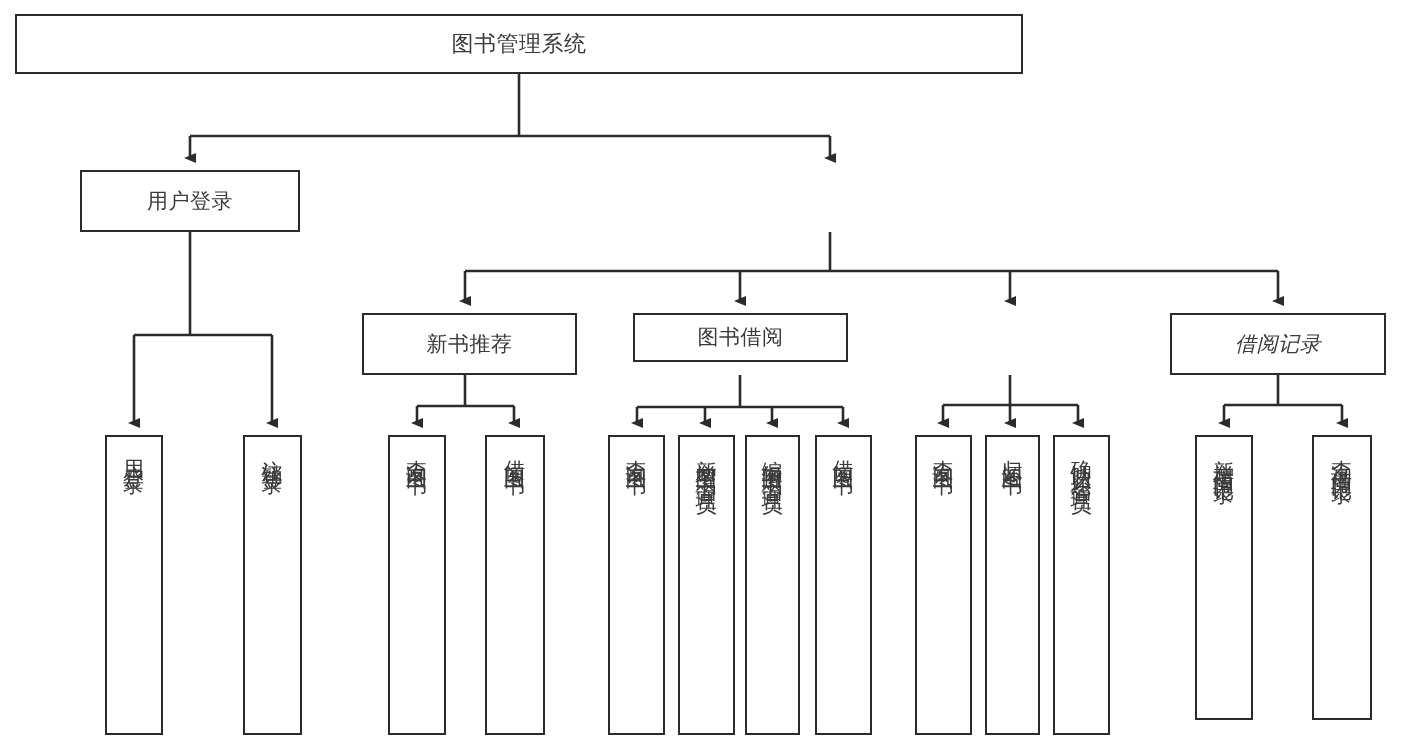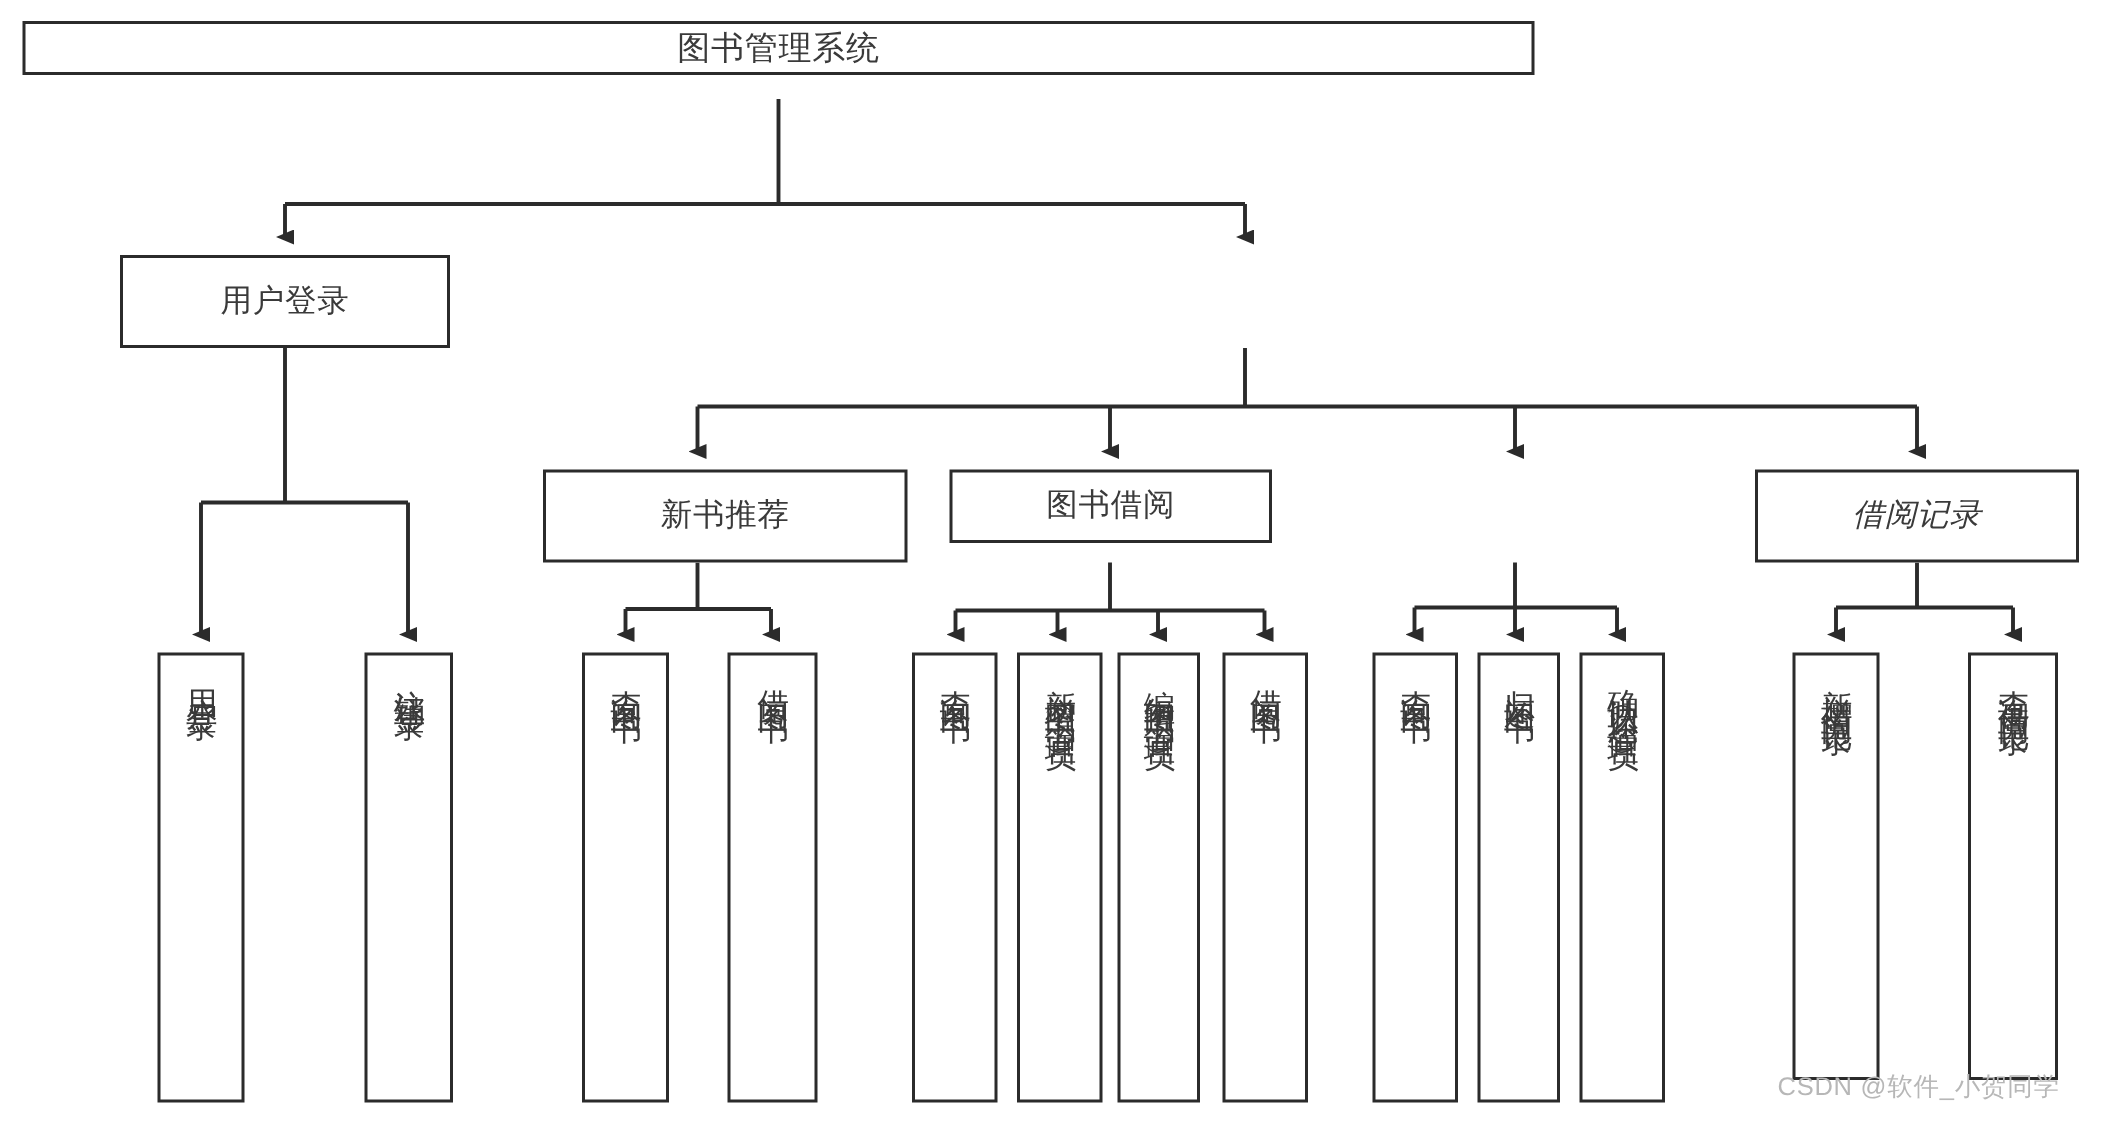--- a/index.html
+++ b/index.html
@@ -100,29 +100,29 @@
       <path d="M1010,405 L1010,423" marker-end="url(#arrow)"></path>
       <path d="M1078,405 L1078,423" marker-end="url(#arrow)"></path>
 
       <path d="M1278,375 L1278,405"></path>
       <path d="M1224,405 L1342,405"></path>
       <path d="M1224,405 L1224,423" marker-end="url(#arrow)"></path>
       <path d="M1342,405 L1342,423" marker-end="url(#arrow)"></path>
     </g>
   </svg>
 
-  <div class="node h-node root" style="left:15px;top:14px;width:1008px;height:36px;">
+  <div class="node h-node root" style="left:15px;top:14px;width:1008px;height:60px;">
     <span class="lbl">图书管理系统</span>
   </div>
 
   <div class="node h-node" style="left:80px;top:170px;width:220px;height:62px;">
     <span class="lbl">用户登录</span>
   </div>
 
-  <div class="node h-node" style="left:362px;top:313px;width:243px;height:62px;">
+  <div class="node h-node" style="left:362px;top:313px;width:215px;height:62px;">
     <span class="lbl">新书推荐</span>
   </div>
   <div class="node h-node" style="left:633px;top:313px;width:215px;height:49px;">
     <span class="lbl">图书借阅</span>
   </div>
   <div class="node h-node" style="left:1170px;top:313px;width:216px;height:62px;font-style:italic;">
     <span class="lbl">借阅记录</span>
   </div>
 
   <div class="node v-node" style="left:105px;top:435px;width:58px;height:300px;">
@@ -162,15 +162,14 @@
     <span class="lbl">确认归还（管理员）</span>
   </div>
 
   <div class="node v-node" style="left:1195px;top:435px;width:58px;height:285px;">
     <span class="lbl">新增借阅记录</span>
   </div>
   <div class="node v-node" style="left:1312px;top:435px;width:60px;height:285px;">
     <span class="lbl">查询借阅记录</span>
   </div>
 
-  <div id="watermark">CSDN @软件_小贺同学</div>
 
 </div>
 
 </body></html>

